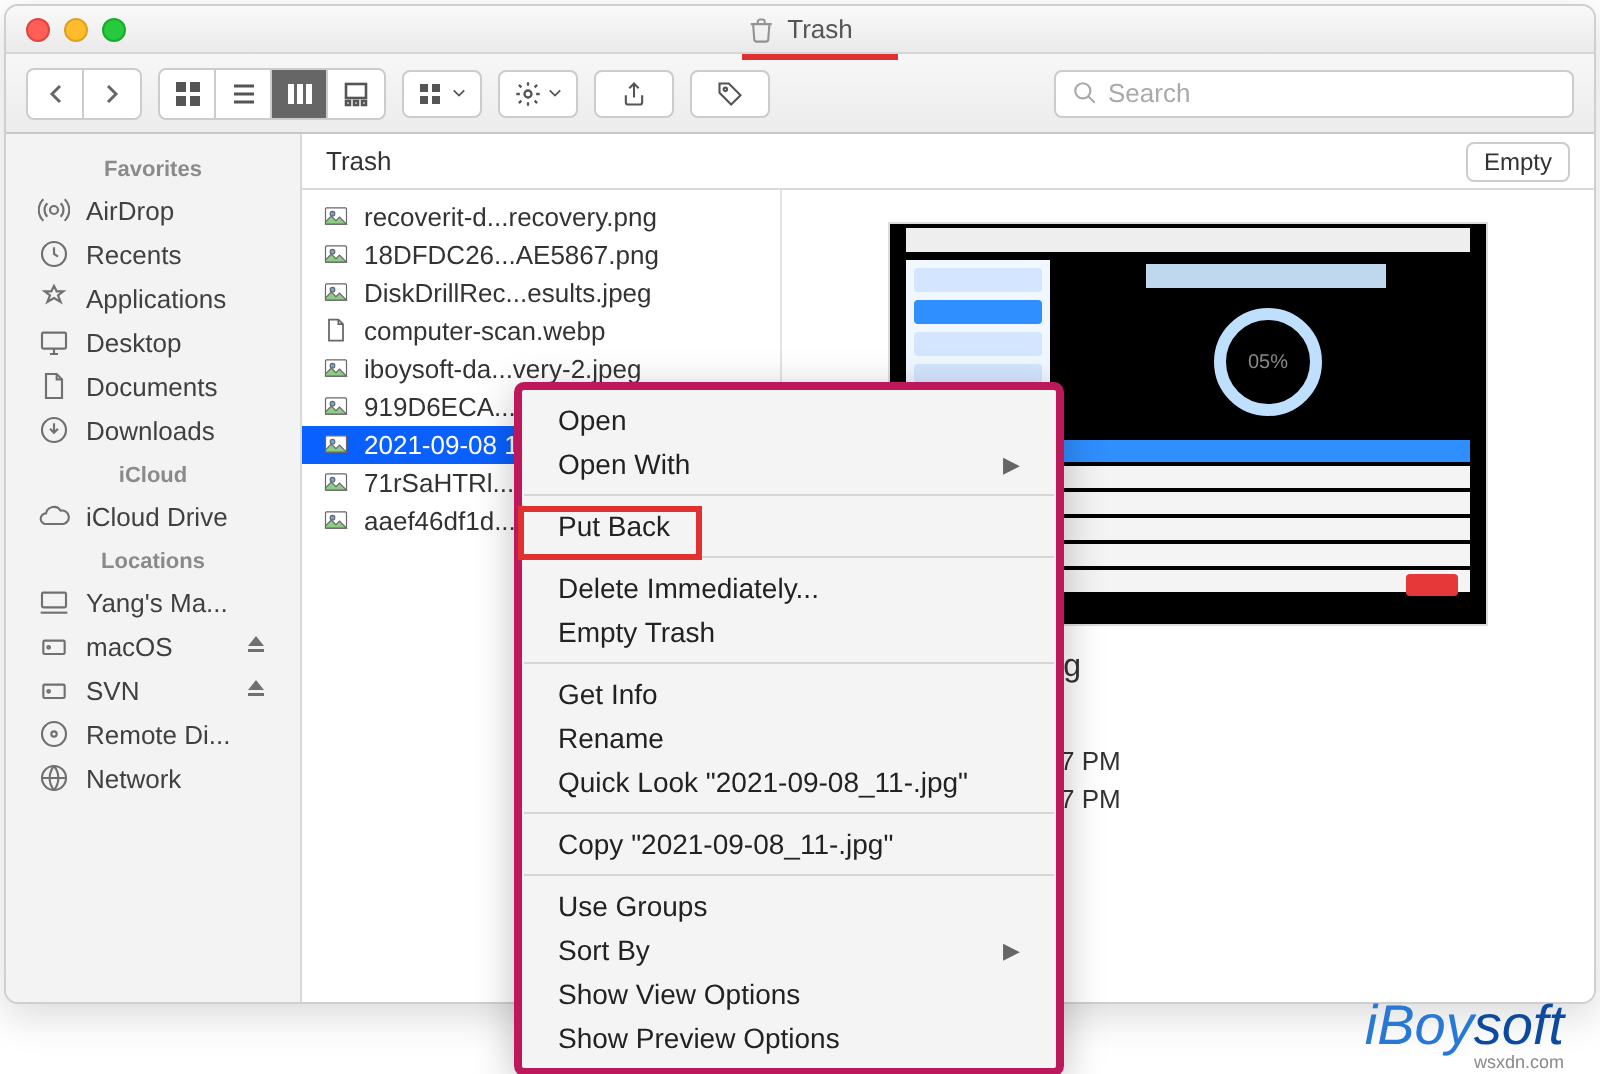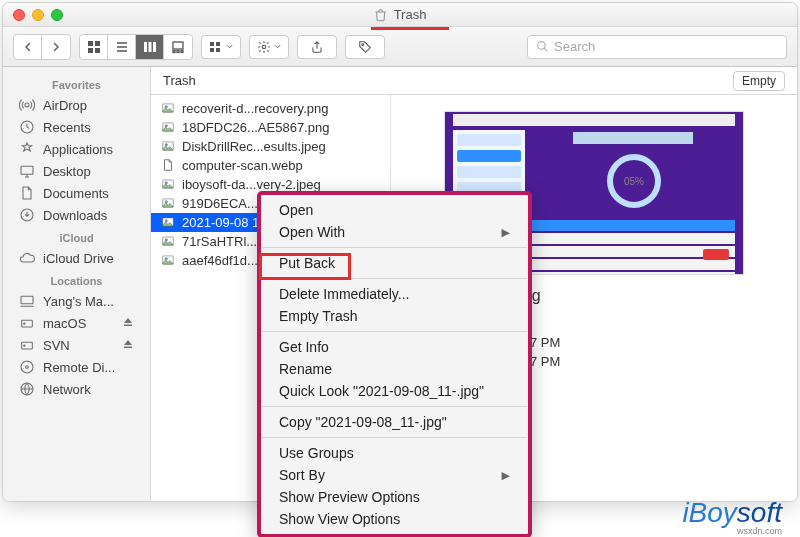--- a/index.html
+++ b/index.html
@@ -32,21 +32,21 @@
 .side-eject { margin-left: auto; }
 .content { flex: 1; display: flex; flex-direction: column; background: #fff; }
 .pathbar { height: 28px; border-bottom: 1px solid #d8d8d8; display: flex; align-items: center; justify-content: space-between; padding: 0 12px; font-size: 13px; color: #333; }
 .emptybtn { background: #fff; border: 1px solid #ccc; border-radius: 4px; font-size: 12px; padding: 2px 8px; color: #333; }
 .panes { flex: 1; display: flex; position: relative; }
 .filelist { width: 240px; border-right: 1px solid #e3e3e3; padding-top: 4px; }
 .file-row { display: flex; gap: 7px; padding: 2px 10px; font-size: 13px; color: #333; white-space: nowrap; overflow: hidden; }
 .file-row.selected { background: #0a60ff; color: #fff; }
 .file-row svg { flex-shrink: 0; }
 .preview { flex: 1; padding: 16px 20px; display: flex; flex-direction: column; align-items: center; }
-.preview-img { width: 300px; height: 164px; border: 1px solid #ddd; background: #4c1d95; position: relative; overflow: hidden; }
+.preview-img { width: 300px; height: 202px; border: 1px solid #ddd; background: #000000; position: relative; overflow: hidden; }
 .pv-sidebar { position: absolute; top: 18px; left: 8px; width: 72px; bottom: 8px; background: #f0f7ff; }
 .pv-sidebar-item { height: 12px; margin: 4px 4px; background: #d4e6ff; border-radius: 2px; }
 .pv-sidebar-item.sel { background: #2f8fff; }
 .pv-main { position: absolute; top: 18px; left: 86px; right: 8px; bottom: 8px; }
 .pv-title { height: 12px; background: #c0d8ee; width: 120px; margin: 2px auto 10px; }
 .pv-circle { width: 54px; height: 54px; border: 6px solid #bfdfff; border-radius: 50%; position: absolute; top: 24px; left: 76px; display: flex; align-items: center; justify-content: center; font-size: 10px; color: #888; }
 .pv-table { position: absolute; top: 90px; left: 0; right: 0; }
 .pv-trow { height: 11px; background: #f4f4f4; margin-bottom: 2px; }
 .pv-trow.h { background: #2f8fff; }
 .pv-redbtn { position: absolute; bottom: 6px; right: 6px; width: 26px; height: 11px; background: #e63838; border-radius: 2px; }
@@ -431,23 +431,23 @@
     </div>
   <div class="ctx-sep"></div>
   <div class="ctx-item">
       <span>Use Groups</span>
     </div>
   <div class="ctx-item">
       <span>Sort By</span>
       <span class="ctx-arrow">▶</span>
     </div>
   <div class="ctx-item">
+      <span>Show View Options</span>
+    </div>
+  <div class="ctx-item">
       <span>Show Preview Options</span>
-    </div>
-  <div class="ctx-item">
-      <span>Show View Options</span>
     </div>
 </div>
 
 <div class="highlight-box"></div>
 
 <div class="watermark"><span>iBoy</span><span style="color:#0b4a9e">soft</span></div>
 <div class="wm-sub">wsxdn.com</div>
 
 </body></html>

